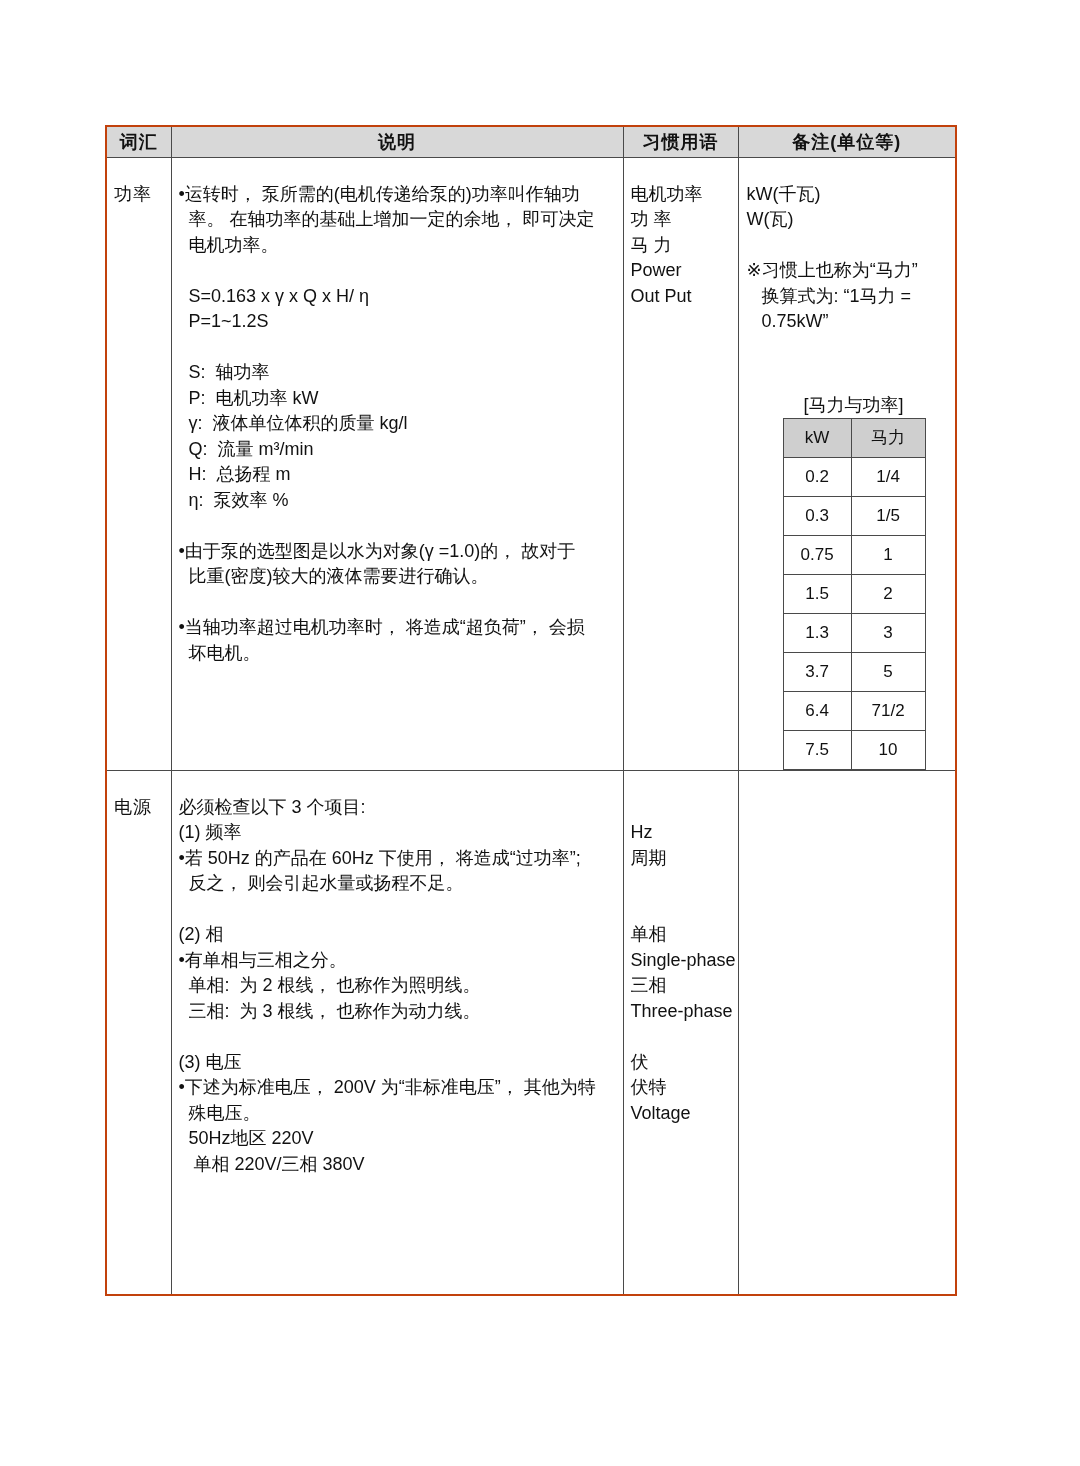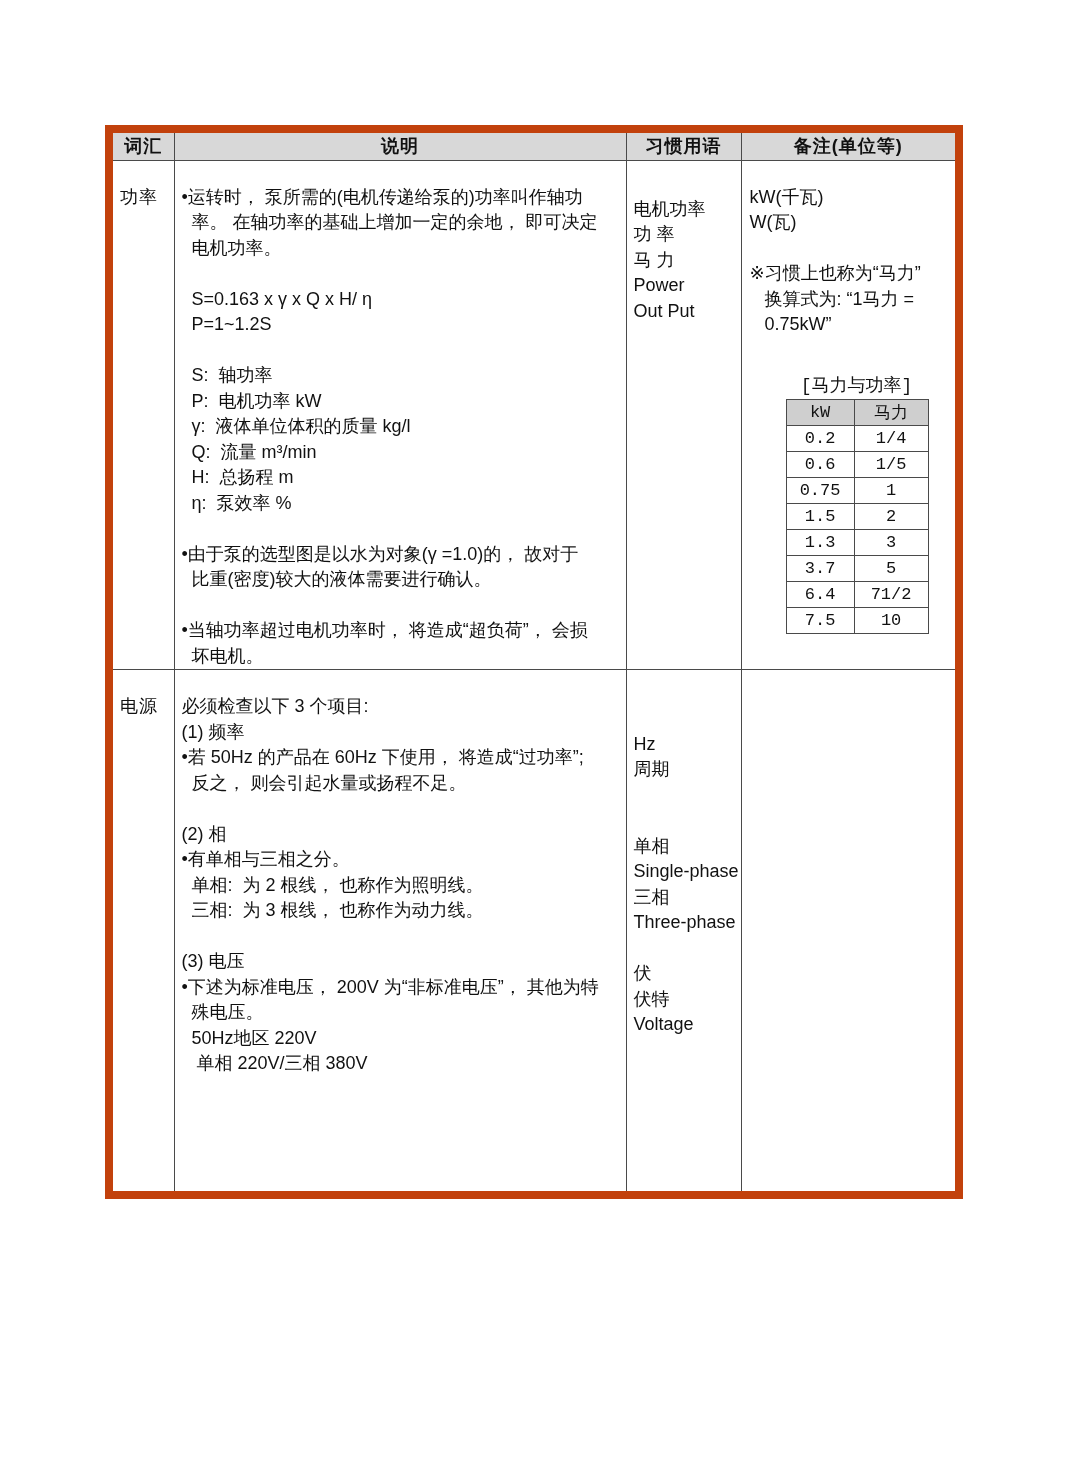--- a/index.html
+++ b/index.html
@@ -18,21 +18,21 @@
     left: 105px;
     top: 125px;
     border-collapse: collapse;
     table-layout: fixed;
   }
   table.main-table th, table.main-table td {
     border: 1px solid #4a4a4a;
     vertical-align: top;
     overflow: hidden;
   }
-  table.main-table { border: 8px solid #c2410c; }
+  table.main-table { border: 2px solid #c2410c; }
   tr.head-row th {
     background: #d8d8d8;
     height: 31px;
     font-size: 18px;
     font-weight: bold;
     text-align: center;
     vertical-align: middle;
     letter-spacing: 1px;
   }
   .col-term { width: 65px; }
@@ -46,39 +46,39 @@
     padding: 24px 2px 0 7px;
     letter-spacing: 1px;
   }
   .lines {
     white-space: pre;
     font-size: 18px;
     line-height: 25.5px;
     margin-top: 17px;
   }
   td.desc-cell { padding: 7px 2px 0 7px; }
-  td.cust-cell { padding: 19px 2px 0 7px; }
+  td.cust-cell { padding: 7px 2px 0 7px; }
   td.rem-cell  { padding: 7px 2px 0 8px; }
-  .hp-block { margin-top: 36px; font-family: Liberation Mono, monospace; }
+  .hp-block { margin-top: 58px; }
   .hp-title {
     width: 142px;
     margin-left: 36px;
     text-align: center;
     font-size: 18px;
     line-height: 24px;
     margin-bottom: 1px;
   }
   table.hp-table {
     margin-left: 36px;
     border-collapse: collapse;
     table-layout: fixed;
   }
   table.hp-table th, table.hp-table td {
     border: 1px solid #4a4a4a;
-    height: 26px;
+    height: 39px;
     font-size: 17px;
     text-align: center;
     vertical-align: middle;
     font-weight: normal;
     padding: 0;
   }
   table.hp-table th { background: #cfcfcf; }
   .hp-col-kw { width: 68px; }
   .hp-col-hp { width: 74px; }
   .page-number {
@@ -158,21 +158,21 @@
               <tbody>
                   <tr>
                 <th>kW</th>
                 <th>马力</th>
               </tr>
               <tr>
                 <td>0.2</td>
                 <td>1/4</td>
               </tr>
               <tr>
-                <td>0.6</td>
+                <td>0.3</td>
                 <td>1/5</td>
               </tr>
               <tr>
                 <td>0.75</td>
                 <td>1</td>
               </tr>
               <tr>
                 <td>1.5</td>
                 <td>2</td>
               </tr>

